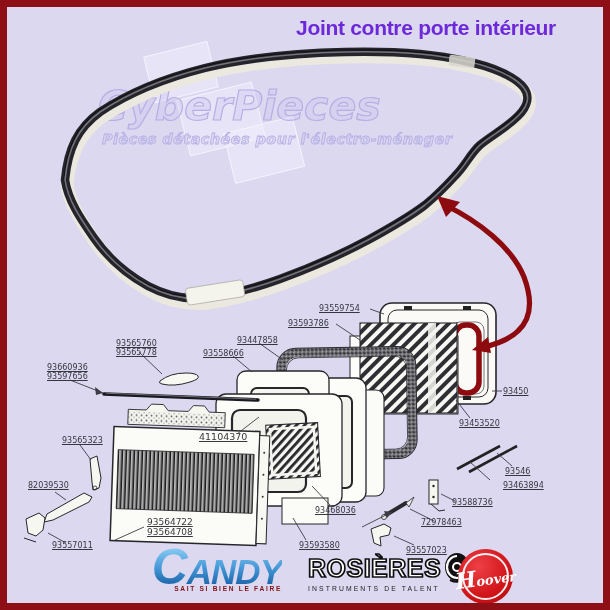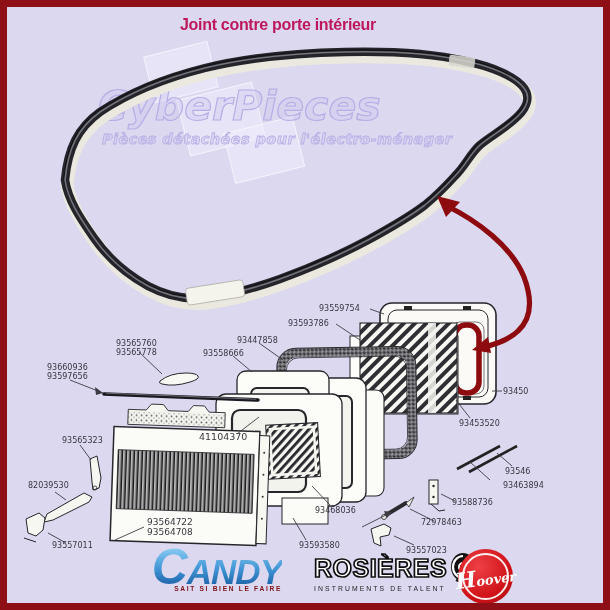--- a/index.html
+++ b/index.html
@@ -1,45 +1,45 @@
 <!DOCTYPE html>
 <html><head>
 <meta charset="utf-8">
 <style>
   html,body{margin:0;padding:0;background:#fff;}
   .frame{position:relative;width:610px;height:610px;background:#dbd8f0;overflow:hidden;
          font-family:"Liberation Sans",sans-serif;}
   .border-overlay{position:absolute;inset:0;border:7px solid #8e1016;pointer-events:none;z-index:50;}
-  .title{position:absolute;top:16px;left:0;width:556px;text-align:center;font-size:16px;
-         font-weight:bold;letter-spacing:-0.3px;color:#be185d;z-index:10;}
+  .title{position:absolute;top:16px;left:0;width:556px;text-align:right;font-size:21px;
+         font-weight:bold;letter-spacing:-0.3px;color:#6d28d9;z-index:10;}
   
   .wm-sq{position:absolute;background:rgba(238,236,251,0.6);border:1px solid rgba(255,255,255,0.55);
          transform:rotate(-14deg);z-index:1;}
   .sq1{left:148px;top:48px;width:64px;height:46px;}
   .sq2{left:182px;top:90px;width:76px;height:56px;}
   .sq3{left:228px;top:124px;width:70px;height:50px;}
   .wm{position:absolute;font-family:"DejaVu Sans",sans-serif;font-style:italic;font-weight:bold;
       color:rgba(203,197,238,0.35);-webkit-text-stroke:1.2px #b6aee5;white-space:nowrap;z-index:2;}
   .wm-brand{left:98px;top:82px;font-size:41px;}
   .wm-tag{left:102px;top:131px;font-size:14.5px;-webkit-text-stroke:0.8px #b6aee5;letter-spacing:0.4px;}
   
   .diagram-svg{position:absolute;left:0;top:0;z-index:5;}
   
   .plabel{position:absolute;font-size:8px;color:#2e2e36;letter-spacing:0;white-space:nowrap;
-          opacity:.95;z-index:8;font-family:"DejaVu Sans",sans-serif;}
+          opacity:.95;z-index:8;font-family:"DejaVu Sans",sans-serif;text-decoration:underline;}
   .plabel-lg{font-size:9.5px;}
   .plabel-md{font-size:9px;}
   
   .candy{position:absolute;left:122px;top:546px;width:160px;text-align:right;z-index:12;}
   .candy-word{display:inline-block;font-style:italic;font-weight:bold;letter-spacing:-1px;line-height:0.85;
       background:linear-gradient(180deg,#8fd0f5 0%,#3f93d4 55%,#155a9e 100%);
       -webkit-background-clip:text;background-clip:text;color:transparent;}
   .c1{font-size:50px;} .c2{font-size:35px;}
   .candy-tag{font-size:6.6px;letter-spacing:1.7px;color:#7e1014;font-weight:bold;margin-top:-4px;}
-  .ros{position:absolute;left:286px;top:552px;width:180px;z-index:12;padding-left:28px;}
+  .ros{position:absolute;left:280px;top:552px;width:180px;z-index:12;padding-left:28px;}
   .ros-row{display:flex;align-items:center;gap:3px;}
   .ros-word{font-size:25px;font-weight:900;color:#fff;-webkit-text-stroke:1.7px #0e0e0e;letter-spacing:0.5px;}
   .ros-tag{font-size:6.8px;letter-spacing:2.1px;color:#1c1c1c;margin-top:1px;}
   .hoover{position:absolute;left:458px;top:549px;width:55px;height:55px;border-radius:50%;z-index:12;
       background:radial-gradient(circle at 38% 32%,#ee4046,#cf1217 62%,#a50c10);
       display:flex;align-items:center;justify-content:center;}
   .hoover::before{content:"";position:absolute;inset:4px;border:2px solid rgba(255,255,255,0.92);border-radius:50%;}
   .hoover-word{font-family:"DejaVu Serif",serif;font-style:italic;font-weight:bold;color:#fff;
       font-size:13px;transform:rotate(-8deg);position:relative;}
   .h1{font-size:22px;}

